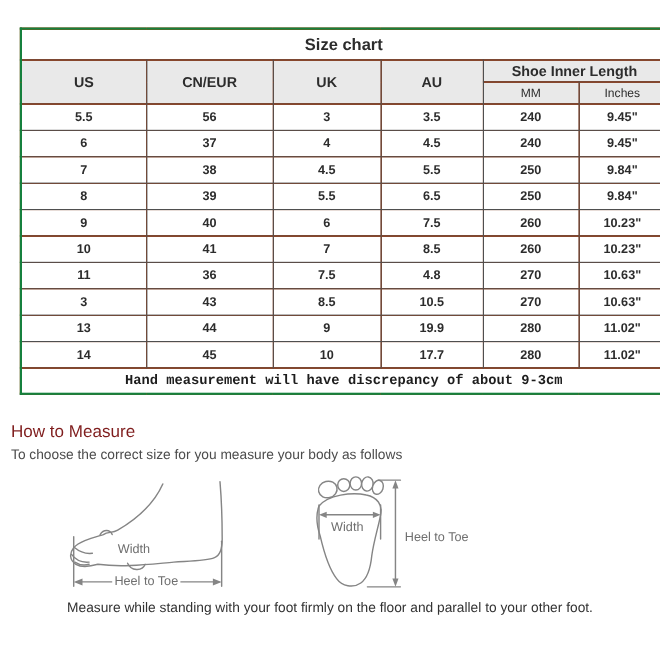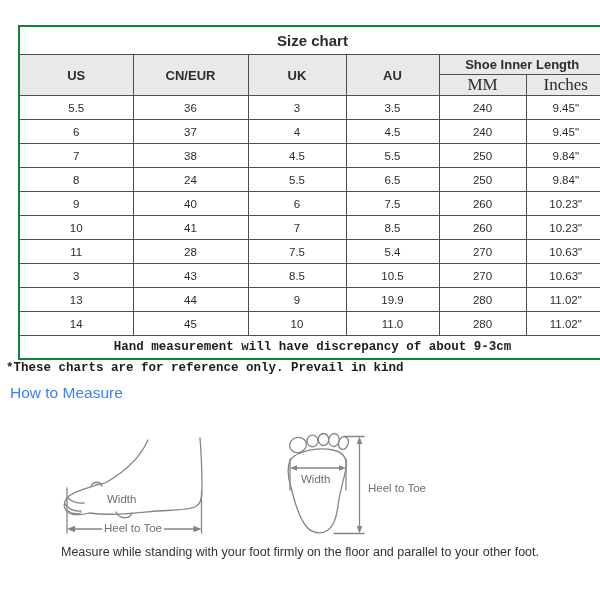--- a/index.html
+++ b/index.html
@@ -11,31 +11,31 @@
     position:absolute;left:4px;top:25px;width:587px;
     border-collapse:collapse;table-layout:fixed;
     border:2px solid #15803d;background:#c2410c;margin-left:14px;
   }
   table.size-chart td,table.size-chart th{
     border:1px solid #4f4f4f;text-align:center;vertical-align:middle;
     padding:0;color:#2c2c2c;overflow:hidden;white-space:nowrap;
   }
   tr.title-row td{height:27px;font-size:15px;font-weight:bold;background:#ffffff;}
   tr.head th{height:19px;background:#e9e9e9;font-size:13px;font-weight:bold;}
-  tr.sub th{height:19px;background:#e9e9e9;font-size:17px;font-weight:normal;font-family:Liberation Serif, serif;}
-  tbody.data td{height:23px;font-size:11.5px;background:#ffffff;}
+  tr.sub th{height:19px;background:#e9e9e9;font-size:11px;font-weight:normal;}
+  tbody.data td{height:23px;font-size:11.5px;background:#ffffff;font-weight:bold;}
   tr.note-row td{
     height:22px;background:#ffffff;
     font-family:"Liberation Mono",monospace;font-weight:bold;font-size:12.5px;color:#1d1d1d;
   }
   .mono-note{
     position:absolute;left:6px;top:361px;
     font-family:"Liberation Mono",monospace;font-weight:bold;font-size:12.5px;color:#1d1d1d;
   }
-  .htm-heading{position:absolute;left:10px;top:384px;font-size:15.5px;color:#3b82f6;}
+  .htm-heading{position:absolute;left:10px;top:384px;font-size:15.5px;color:#7f1d1d;}
   .htm-sub{position:absolute;left:10px;top:406px;font-size:12.5px;color:#4c4c4c;}
   svg.diagram{position:absolute;width:160px;height:115px;}
   svg.diagram path, svg.diagram line, svg.diagram ellipse{
     fill:none;stroke:#858585;stroke-width:1.3;stroke-linecap:round;
   }
   svg.diagram ellipse.toe{fill:#ffffff;}
   svg.diagram polygon{fill:#858585;stroke:none;}
   svg.diagram rect.label-bg{fill:#ffffff;stroke:none;}
   svg.diagram text{
     font-family:"Liberation Sans",sans-serif;font-size:11.5px;fill:#6f6f6f;stroke:none;
@@ -73,21 +73,21 @@
         <th colspan="2">Shoe Inner Length</th>
       </tr>
       <tr class="sub">
         <th>MM</th>
         <th>Inches</th>
       </tr>
     </thead>
     <tbody class="data">
         <tr>
           <td>5.5</td>
-          <td>36</td>
+          <td>56</td>
           <td>3</td>
           <td>3.5</td>
           <td>240</td>
           <td>9.45"</td>
         </tr>
         <tr>
           <td>6</td>
           <td>37</td>
           <td>4</td>
           <td>4.5</td>
@@ -97,21 +97,21 @@
         <tr>
           <td>7</td>
           <td>38</td>
           <td>4.5</td>
           <td>5.5</td>
           <td>250</td>
           <td>9.84"</td>
         </tr>
         <tr>
           <td>8</td>
-          <td>24</td>
+          <td>39</td>
           <td>5.5</td>
           <td>6.5</td>
           <td>250</td>
           <td>9.84"</td>
         </tr>
         <tr>
           <td>9</td>
           <td>40</td>
           <td>6</td>
           <td>7.5</td>
@@ -121,23 +121,23 @@
         <tr>
           <td>10</td>
           <td>41</td>
           <td>7</td>
           <td>8.5</td>
           <td>260</td>
           <td>10.23"</td>
         </tr>
         <tr>
           <td>11</td>
-          <td>28</td>
+          <td>36</td>
           <td>7.5</td>
-          <td>5.4</td>
+          <td>4.8</td>
           <td>270</td>
           <td>10.63"</td>
         </tr>
         <tr>
           <td>3</td>
           <td>43</td>
           <td>8.5</td>
           <td>10.5</td>
           <td>270</td>
           <td>10.63"</td>
@@ -147,35 +147,35 @@
           <td>44</td>
           <td>9</td>
           <td>19.9</td>
           <td>280</td>
           <td>11.02"</td>
         </tr>
         <tr>
           <td>14</td>
           <td>45</td>
           <td>10</td>
-          <td>11.0</td>
+          <td>17.7</td>
           <td>280</td>
           <td>11.02"</td>
         </tr>
       </tbody>
     <tfoot>
       <tr class="note-row">
         <td colspan="6">Hand measurement will have discrepancy of about 9-3cm</td>
       </tr>
     </tfoot>
   </table>
 
-  <div class="mono-note">*These charts are for reference only. Prevail in kind</div>
 
   <div class="htm-heading">How to Measure</div>
+  <div class="htm-sub">To choose the correct size for you measure your body as follows</div>
 
   <svg id="side-foot" class="diagram" viewBox="0 0 160 115" aria-hidden="true">
     <g>
       <path d="M 88,10 C 80,28 64,42 47,52 C 42,55 38,53 34,56 C 24,59 12,62 7,68 C 3,73 3,79 9,83 C 14,86 22,85 29,83 C 52,86 75,83 98,81 C 115,80 128,80 135,77 C 140,75 142,68 142,60 C 142,42 141,20 140,8"></path>
       <path d="M 31,56 c 3,-5 9,-5 11,0"></path>
       <path d="M 8,68 q 7,6 16,5"></path>
       <path d="M 5,74 q 6,8 16,7"></path>
       <path d="M 8,81 q 6,4 13,2"></path>
       <path d="M 56,82 c 3,7 13,8 16,1"></path>
     </g>

